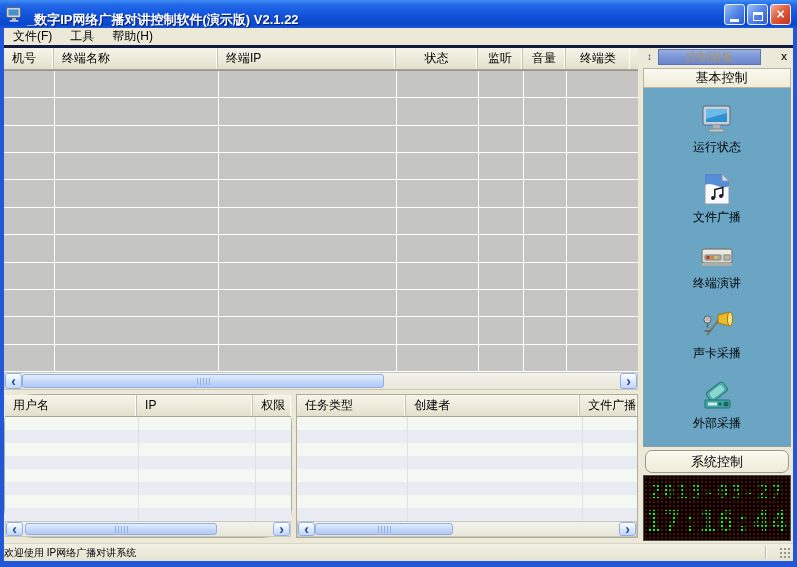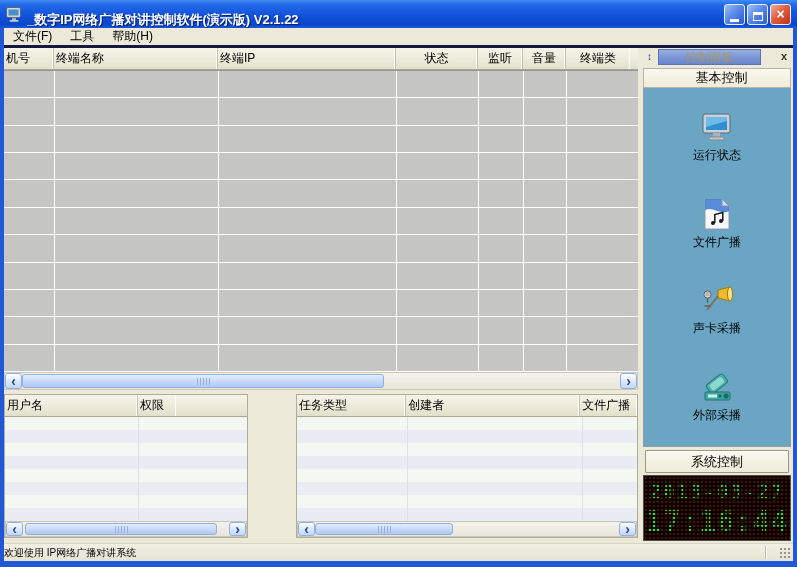--- a/index.html
+++ b/index.html
@@ -23,21 +23,21 @@
 
   
   .content { position:absolute; left:4px; right:4px; top:28px; bottom:6px; background:#ece9d8; }
   .menubar { position:absolute; left:0; top:0; width:100%; height:17px; background:#ece9d8; display:flex; }
   .menu-item { padding:0 9px; font-size:12px; line-height:17px; color:#000; cursor:pointer; }
   .darkline { position:absolute; left:0; top:17px; width:100%; height:3px; background:#131a3e; }
 
   
   .hdr { display:flex; background:linear-gradient(180deg,#f6f4e9 0%,#ece9d8 60%,#e2dfcc 100%);
     border-bottom:1px solid #aaa694; }
-  .th { font-size:12px; line-height:21px; color:#000; padding-left:2px;
+  .th { font-size:12px; line-height:21px; color:#000; padding-left:8px;
     border-right:1px solid #c6c2ae; box-shadow:inset -1px 0 0 #fff; white-space:nowrap; overflow:hidden; }
   .th.c { text-align:center; padding-left:0; }
 
   .t-header { position:absolute; left:0; top:20px; width:634px; height:22px; }
   .t-body { position:absolute; left:0; top:42px; width:634px; height:302px;
     background-color:#c5c6c3;
     background-image:linear-gradient(#fff,#fff),linear-gradient(#fff,#fff),linear-gradient(#fff,#fff),
                      linear-gradient(#fff,#fff),linear-gradient(#fff,#fff),linear-gradient(#fff,#fff);
     background-size:1px 100%,1px 100%,1px 100%,1px 100%,1px 100%,1px 100%;
     background-position:50px 0,214px 0,392px 0,474px 0,519px 0,562px 0;
@@ -56,21 +56,21 @@
     background:linear-gradient(180deg,#e2edfe 0%,#c6d8fa 55%,#b2c8f4 100%);
     border:1px solid #93b0e0; border-radius:3px; display:flex; align-items:center;
     justify-content:center; cursor:grab; }
   .sb-grip { width:13px; height:7px;
     background:repeating-linear-gradient(90deg,#93b0e0 0 1px,rgba(0,0,0,0) 1px 3px); }
   .t-scroll { position:absolute; left:0; top:344px; width:634px; height:18px; }
   .t-scroll .sb-thumb { left:0; width:362px; }
 
   
   .panel { position:absolute; top:366px; height:144px; border:1px solid #b0ad9c; background:#fff; }
-  .panel-left { left:0; width:244px; }
+  .panel-left { left:0; width:288px;border-radius:30px; }
   .panel-right { left:292px; width:342px; }
   .p-hdr { height:22px; }
   .p-body { height:104px; cursor:default;
     background-image:linear-gradient(#dde1e7,#dde1e7),linear-gradient(#dde1e7,#dde1e7),
       repeating-linear-gradient(180deg,#f3f8f3 0 13px,#e9edf3 13px 26px);
     background-size:1px 100%,1px 100%,auto;
     background-repeat:no-repeat,no-repeat,repeat; }
   .panel-left  .p-body { background-position:133px 0,250px 0,0 0; }
   .panel-right .p-body { background-position:110px 0,285px 0,0 0; }
   .p-scroll { height:16px; }
@@ -92,21 +92,21 @@
     background:linear-gradient(180deg,#fbf9ef,#efecd9); border:1px solid #b8b5a4;
     text-align:center; font-size:13px; line-height:18px; cursor:pointer;padding-left:9px; }
   .cp-items { position:absolute; left:2px; top:40px; width:148px; height:359px;
     background:#6aa6c4; border:1px solid #90a0a0; border-top:none;
     display:flex; flex-direction:column; justify-content:space-around;
     align-items:center; padding:6px 0; }
   .cp-item { display:flex; flex-direction:column; align-items:center; gap:3px; cursor:pointer; }
   .cp-label { font-size:12px; color:#000; }
   .cp-system { position:absolute; left:4px; top:402px; width:144px; height:23px;
     background:linear-gradient(180deg,#fbf9ef,#eeebd8); border:1px solid #9a9788;
-    box-shadow:inset 0 1px 0 #fff; border-radius:1px;
+    box-shadow:inset 0 1px 0 #fff; border-radius:7px;
     text-align:center; font-size:13px; line-height:21px; cursor:pointer; }
 
   
   .clock { position:absolute; left:2px; top:427px; width:148px; height:66px;
     background-color:#0d0100; border:1px solid #50504a;
     background-image:radial-gradient(circle,#451408 1.1px,rgba(0,0,0,0) 1.35px);
     background-size:4px 4px; overflow:hidden; }
   .clock::after { content:""; position:absolute; inset:0;
     background-image:radial-gradient(circle,rgba(13,1,0,0) 1.05px,rgba(13,1,0,.92) 1.45px);
     background-size:4px 4px; pointer-events:none; }
@@ -198,20 +198,21 @@
           </div>
       </div>
       <div class="sb-btn">
           <span>›</span>
         </div>
     </div>
 
     <div class="panel panel-left">
       <div class="p-hdr hdr">
         <div class="th u-c0">用户名</div>
+        <div class="th u-c1">IP</div>
         <div class="th u-c2">权限</div>
       </div>
       <div class="p-body"></div>
       <div class="p-scroll hscroll">
         <div class="sb-btn">
             <span>‹</span>
           </div>
         <div class="sb-track">
           <div class="sb-thumb">
               <span class="sb-grip"></span>
@@ -266,20 +267,34 @@
         </div>
         <div class="cp-item">
           <svg width="34" height="34" viewBox="0 0 34 34">
             <path d="M5 2 h17 l7 7 v23 H5 z" fill="#f8f9ff" stroke="#8f98b0"></path>
             <path d="M5 2 h17 l7 7 v5 c-8 5 -16 -5 -24 -1 z" fill="#3a7ad0" opacity="0.85"></path>
             <path d="M22 2 l7 7 h-7 z" fill="#c8d8f0" stroke="#8f98b0"></path>
             <path d="M11 26 a2 2 0 1 0 4 0 a2 2 0 1 0 -4 0 M19 24 a2 2 0 1 0 4 0 a2 2 0 1 0 -4 0" fill="#1a1a1a"></path>
             <path d="M14.8 26 V17.5 l8 -2 v8.5" stroke="#1a1a1a" stroke-width="1.5" fill="none"></path>
           </svg>
           <div class="cp-label">文件广播</div>
+        </div>
+        <div class="cp-item">
+          <svg width="36" height="30" viewBox="0 0 36 30">
+            <rect x="3" y="7" width="30" height="14" rx="2" fill="#d8d8d0" stroke="#6e6e66"></rect>
+            <rect x="4" y="8" width="28" height="4" fill="#ecead e" opacity="0.9"></rect>
+            <rect x="4" y="8" width="28" height="4" fill="#eceade"></rect>
+            <rect x="6" y="13" width="16" height="5" rx="1" fill="#a8a8a0" stroke="#87877f"></rect>
+            <rect x="7.5" y="14" width="3" height="3" fill="#c03020"></rect>
+            <rect x="11.5" y="14" width="3" height="3" fill="#e08020"></rect>
+            <rect x="15.5" y="14" width="3" height="3" fill="#c8c870"></rect>
+            <rect x="25" y="13" width="6" height="5" fill="#b8b8b0" stroke="#87877f"></rect>
+            <rect x="3" y="21" width="30" height="3" fill="#aeaea6"></rect>
+          </svg>
+          <div class="cp-label">终端演讲</div>
         </div>
         <div class="cp-item">
           <svg width="36" height="34" viewBox="0 0 36 34">
             <path d="M31 4 c2.5 3 2.5 11 0 14 l-12 -3 v-8 z" fill="#eeb92a" stroke="#a07810"></path>
             <ellipse cx="31" cy="11" rx="2.6" ry="7" fill="#f8e080" stroke="#a07810"></ellipse>
             <path d="M19 13 L8 27" stroke="#7a745c" stroke-width="2"></path>
             <circle cx="8.5" cy="11.5" r="3.6" fill="#d4d4d4" stroke="#5f5f5f"></circle>
             <path d="M8.5 15.2 v4.5 M5.5 23 h6" stroke="#5f5f5f" stroke-width="1.4" fill="none"></path>
             <path d="M6.5 10 h4 M6.5 12 h4" stroke="#8a8a8a" stroke-width="0.8"></path>
           </svg>

